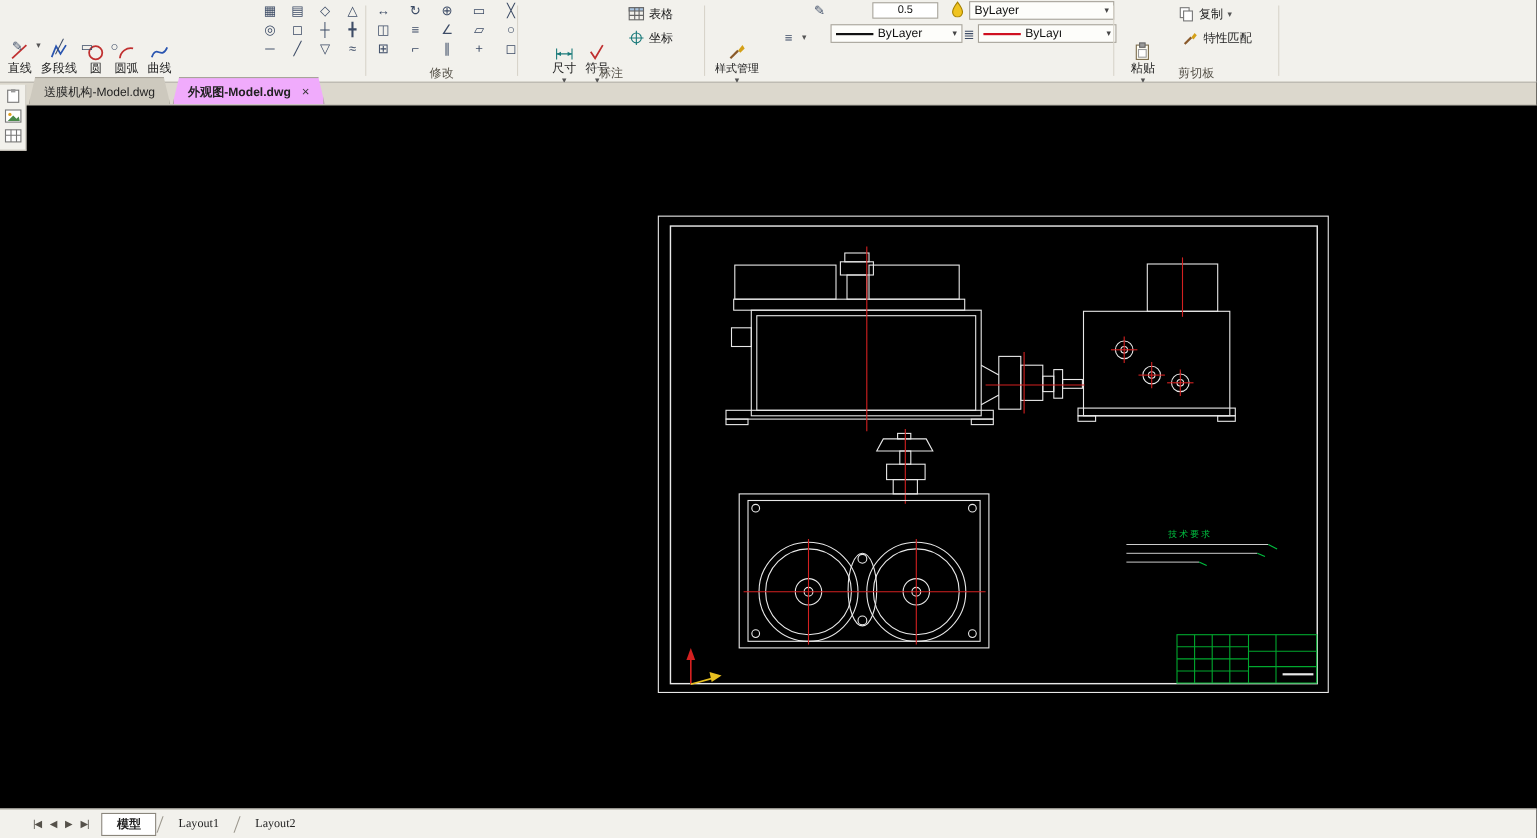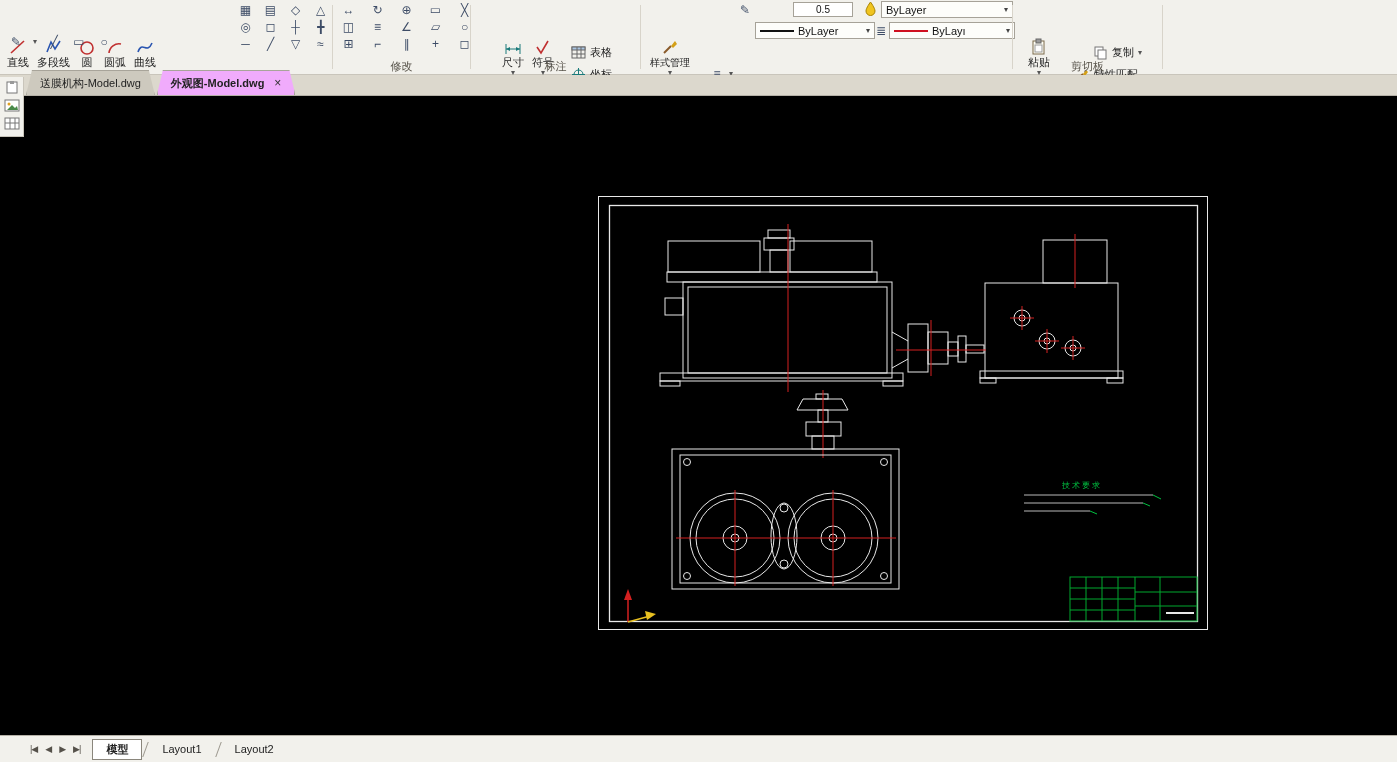--- a/index.html
+++ b/index.html
@@ -16,21 +16,21 @@
   .bigbtn .lbl{font-size:11px;white-space:nowrap;line-height:13px;}
   .icn16{width:18px;height:18px;}
   .icn16 svg{width:18px;height:18px;display:block;}
   .icn14{width:15px;height:15px;}
   .icn14 svg{width:15px;height:15px;display:block;}
   .tinyrow{position:absolute;left:8px;top:34px;display:flex;gap:9px;align-items:center;}
   .tinybtn{min-width:16px;height:16px;display:inline-flex;align-items:center;justify-content:center;font-size:12px;color:#3d4c66;}
   .dd{font-size:8px;color:#555;line-height:8px;}
   .icon-grid{position:absolute;display:grid;gap:1px 5px;}
   .gicon{width:19px;height:16px;display:flex;align-items:center;justify-content:center;font-size:12px;color:#3d4c66;}
-  .hrow{position:absolute;display:flex;align-items:center;gap:4px;font-size:11px;color:#222;white-space:nowrap;margin-top:40px;}
+  .hrow{position:absolute;display:flex;align-items:center;gap:4px;font-size:11px;color:#222;white-space:nowrap;}
   .sel{display:flex;align-items:center;gap:4px;border:1px solid #a6a298;background:#fdfdfa;height:15px;font-size:11px;color:#111;padding:0 4px;position:absolute;box-sizing:content-box;}
   .sel .arrow{margin-left:auto;font-size:8px;color:#444;}
   .lsample{width:34px;border-top:2px solid #111;height:0;flex:none;}
   .lsample.red{border-top-color:#cf1020;}
   .lwbox{position:absolute;border:1px solid #a6a298;background:#fff;font-size:10px;color:#111;text-align:center;line-height:13px;}
 
   
   #doctabs{position:absolute;left:0;top:75px;width:1397px;height:21px;background:#dcd8cd;border-bottom:1px solid #b5b1a7;display:flex;align-items:flex-end;padding-left:26px;box-sizing:border-box;}
   .doctab{height:20px;display:flex;align-items:center;padding:12px 13px;font-size:11px;color:#222;background:#cdc9be;border:1px solid #a8a49a;border-bottom:none;margin-right:2px;clip-path:polygon(6px 0,calc(100% - 6px) 0,100% 100%,0 100%);box-sizing:border-box;}
   .doctab.active{background:#f0abfc;font-weight:bold;}
@@ -41,21 +41,21 @@
   .sideicn{width:18px;height:15px;}
   .sideicn svg{width:18px;height:15px;display:block;}
 
   
   #canvas{position:absolute;left:0;top:96px;width:1397px;height:518px;background:#000;}
 
   
   #statusbar{position:absolute;left:0;top:735px;width:1397px;height:27px;background:#f2f1ec;border-top:1px solid #b5b1a7;display:flex;align-items:center;padding-left:26px;box-sizing:border-box;}
   .nav{font-size:9px;color:#55514a;padding:2px 4px;letter-spacing:-1px;}
   .sheettabs{display:flex;align-items:center;margin-left:8px;height:20px;}
-  .sheettab{padding:2px 13px;font-size:11px;color:#222;}
+  .sheettab{padding:2px 13px;font-size:11px;color:#222;font-family:Liberation Serif, serif;}
   .sheettab.active{background:#fff;border:1px solid #8a867c;font-weight:bold;}
   .slash{width:1px;height:15px;background:#9a968c;transform:skewX(-20deg);margin:0 3px;}
 </style>
 </head>
 <body>
 
 <div id="app">
 
   <div id="ribbon">
 
@@ -250,21 +250,21 @@
               <svg viewBox="0 0 18 18">
                 <rect x="3" y="3" width="11" height="13" fill="#fffef5" stroke="#7a6a4a"></rect>
                 <rect x="6" y="1" width="5" height="4" fill="#9a9a9a" stroke="#666"></rect>
                 <rect x="5" y="7" width="7" height="7" fill="#fff" stroke="#9a9a9a"></rect>
               </svg>
             </span>
           <span class="lbl">粘贴</span>
           <span class="dd">▾</span>
         </div>
       </div>
-      <div class="hrow" style="left:80px;top:5px">
+      <div class="hrow" style="left:58px;top:5px">
         <span class="icn14">
             <svg viewBox="0 0 15 15">
               <rect x="2" y="2" width="8" height="9" fill="#fff" stroke="#777"></rect>
               <rect x="5" y="5" width="8" height="9" fill="#fff" stroke="#777"></rect>
             </svg>
           </span>
         <span>复制</span>
         <span class="dd">▾</span>
       </div>
       <div class="hrow" style="left:62px;top:27px">

